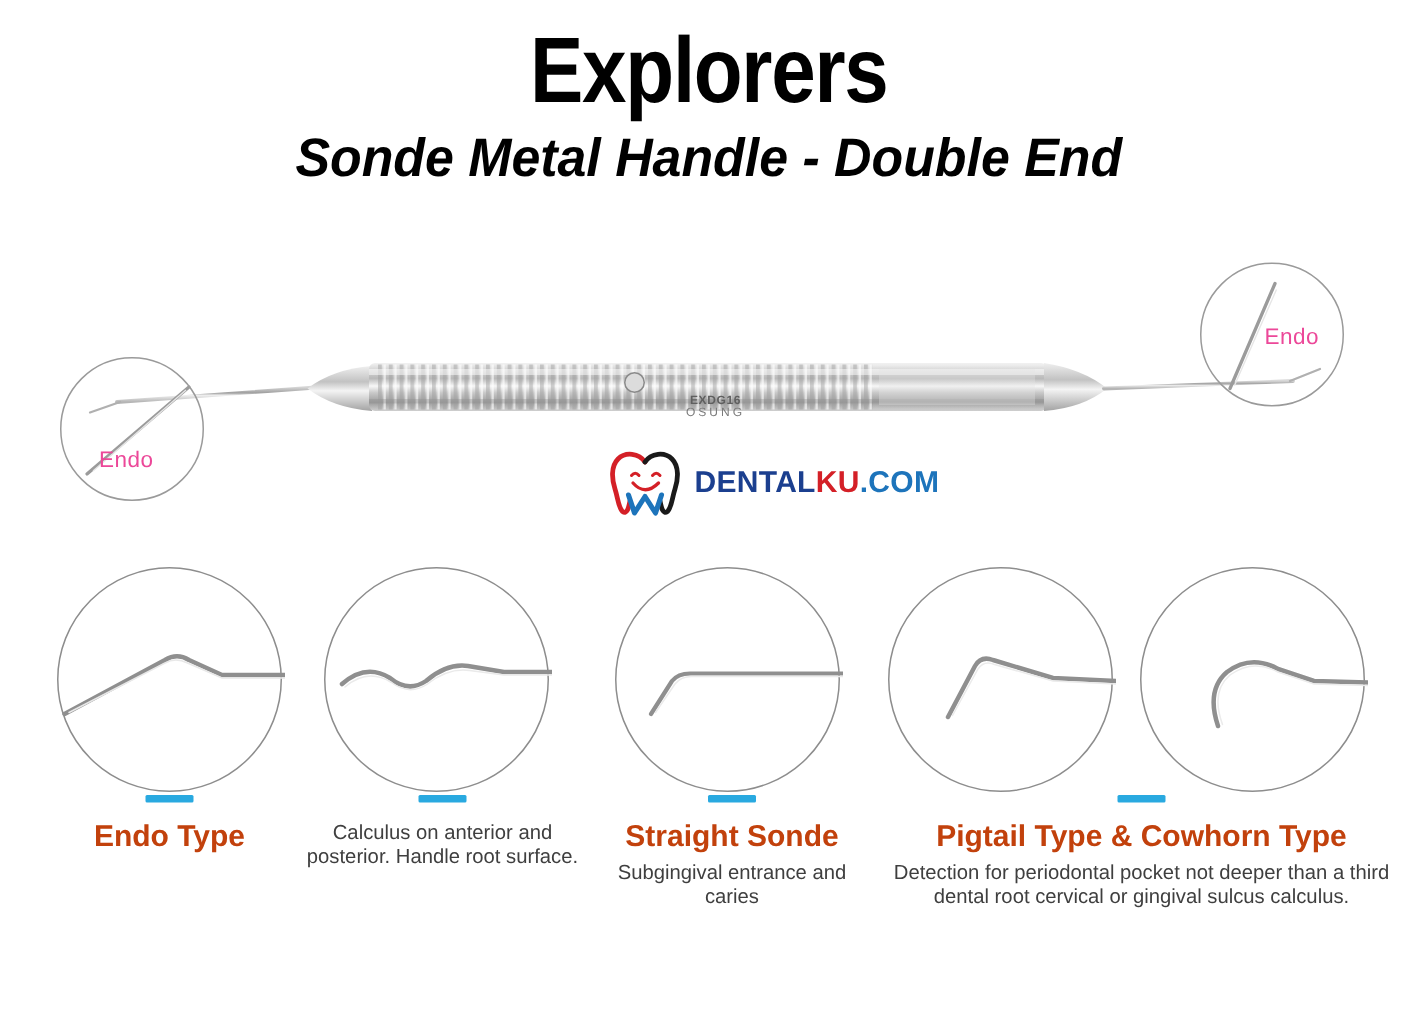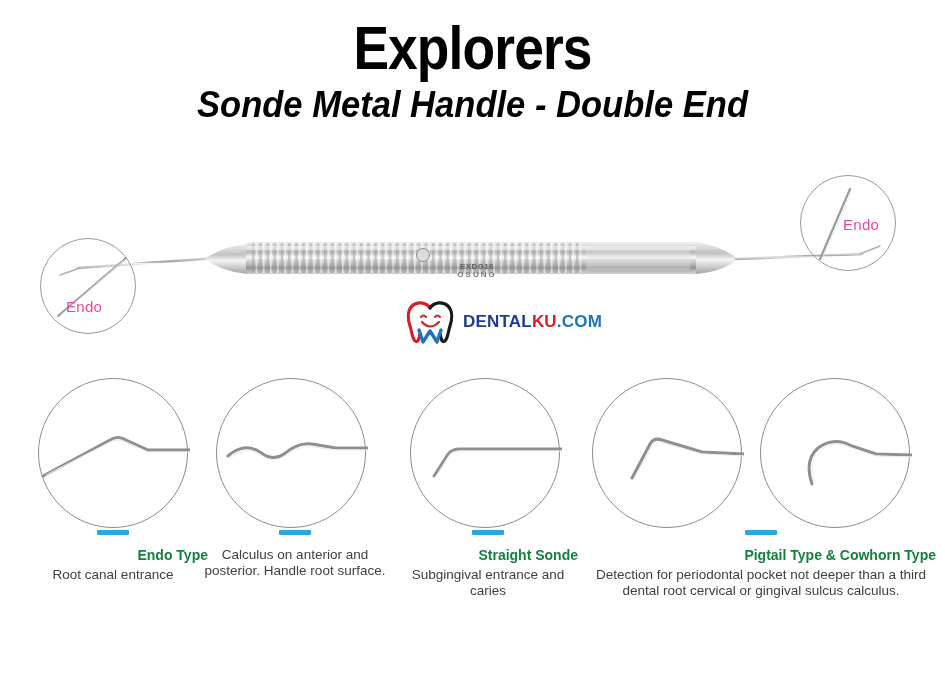--- a/index.html
+++ b/index.html
@@ -52,21 +52,21 @@
     letter-spacing: 0.3px;
   }
 
   
   .logo {
     position: absolute;
     left: 406px; top: 300px;
     display: flex; align-items: center; gap: 7px;
   }
   .logo-text {
-    font-size: 17px;
+    font-size: 20px;
     font-weight: bold;
     letter-spacing: 0.2px;
     font-family: "Liberation Sans", sans-serif;
   }
   .logo-d { color: #1b3f8f; }
   .logo-ku { color: #d42027; }
   .logo-com { color: #1d74bb; }
 
   
   .gallery { position: absolute; left: 0; top: 375px; width: 945px; height: 160px; }
@@ -81,26 +81,25 @@
   
   .captions { position: absolute; left: 0; top: 530px; width: 945px; }
   .caption { position: absolute; text-align: center; }
   .accent-bar {
     width: 32px; height: 5px;
     background: #29a9e0;
     margin: 0 auto 12px auto;
     border-radius: 1px;
   }
   .caption-title {
-    font-size: 14px;
-    font-weight: bold;
-    color: #15803d;
+    font-size: 20px;
+    font-weight: bold;
+    color: #c2410c;
     margin-bottom: 4px;
     font-family: "Liberation Sans", sans-serif;
-    text-align: right;
   }
   .caption-desc {
     font-size: 13.5px;
     line-height: 16px;
     color: #3f3f3f;
     font-family: "Liberation Sans", sans-serif;
   }
 </style>
 </head>
 <body>
@@ -158,21 +157,21 @@
 
       <path d="M 736 109 L 862 104" stroke="url(#shaftGrad)" stroke-width="2.6" fill="none" stroke-linecap="round"></path>
       <path d="M 860 104 L 880 96" stroke="#b0b0b0" stroke-width="1.5" fill="none" stroke-linecap="round"></path>
 
       <rect x="586" y="96" width="104" height="24" fill="#e4e4e4" opacity="0.35"></rect>
     </svg>
 
     
     <div style="position:absolute; left:422px; top:97px; width:110px; text-align:center; pointer-events:none;">
       <div style="font-size:8px; font-weight:bold; color:#5f5f5f; letter-spacing:0.4px; font-family:'Liberation Sans',sans-serif;margin-top:15px;">EXDG16</div>
-      <div style="font-size:8px; font-weight:bold; color:#7a7a7a; letter-spacing:2px; margin-top:-1px; font-family:'Liberation Sans',sans-serif;text-align:center;">OSUNG</div>
+      <div style="font-size:8px; font-weight:normal; color:#7a7a7a; letter-spacing:2px; margin-top:-1px; font-family:'Liberation Sans',sans-serif;text-align:center;">OSUNG</div>
     </div>
     <div style="position:absolute; left:416px; top:98px; width:14px; height:14px; border:1px solid #8a8a8a; border-radius:50%; background:#dcdcdc;"></div>
 
     
     <div class="callout" style="left:40px; top:88px; width:96px; height:96px;"></div>
     <svg style="position:absolute; left:40px; top:88px;" width="96" height="96">
       <path d="M 18 78 L 86 20" stroke="#9b9b9b" stroke-width="2.2" fill="none" stroke-linecap="round"></path>
       <path d="M 22 76 L 84 22" stroke="#e6e6e6" stroke-width="0.9" fill="none"></path>
     </svg>
     <div class="callout-label" style="left:66px; top:148px;">Endo</div>
@@ -235,21 +234,20 @@
       <path d="M 52 106 Q 44 82 58 70 Q 74 58 92 68 L 116 76 L 152 77" fill="none" stroke="#8f8f8f" stroke-width="3" stroke-linecap="round" stroke-linejoin="round"></path>
       <path d="M 55 105 Q 47 83 60 72 Q 75 61 92 70 L 116 78 L 152 79" fill="none" stroke="#ebebeb" stroke-width="1" stroke-linecap="round"></path>
     </svg>
   </div>
 
   <div class="captions">
 
     <div class="caption" style="left:18px; top:0; width:190px;">
       <div class="accent-bar"></div>
       <div class="caption-title">Endo Type</div>
-      <div class="caption-desc">Root canal entrance</div>
     </div>
 
     <div class="caption" style="left:196px; top:0; width:198px;">
       <div class="accent-bar"></div>
       <div class="caption-desc">Calculus on anterior and posterior. Handle root surface.</div>
     </div>
 
     <div class="caption" style="left:398px; top:0; width:180px;">
       <div class="accent-bar"></div>
       <div class="caption-title">Straight Sonde</div>

